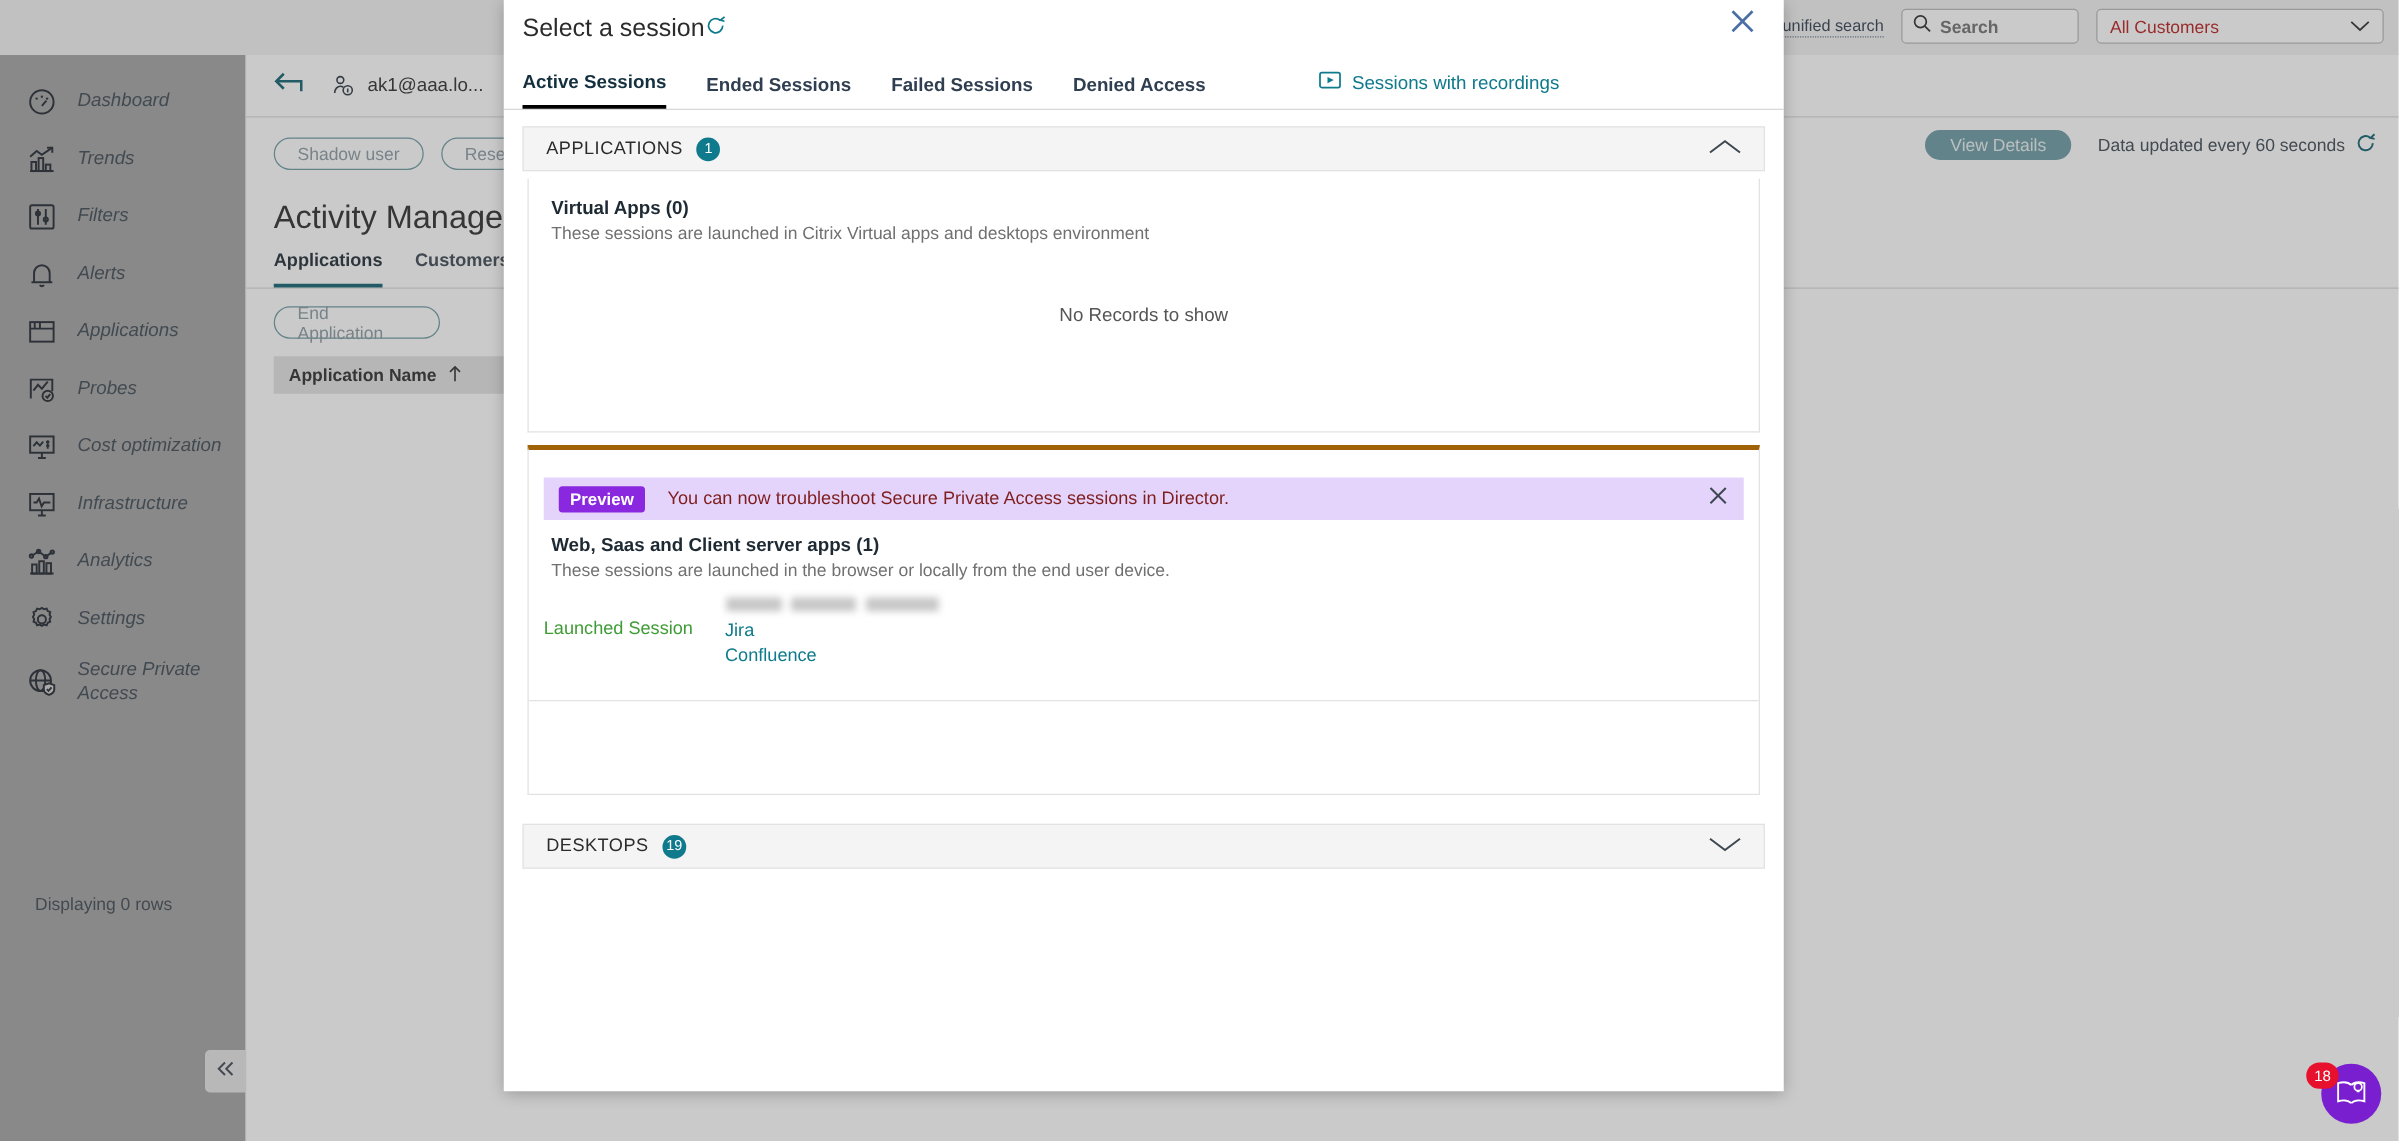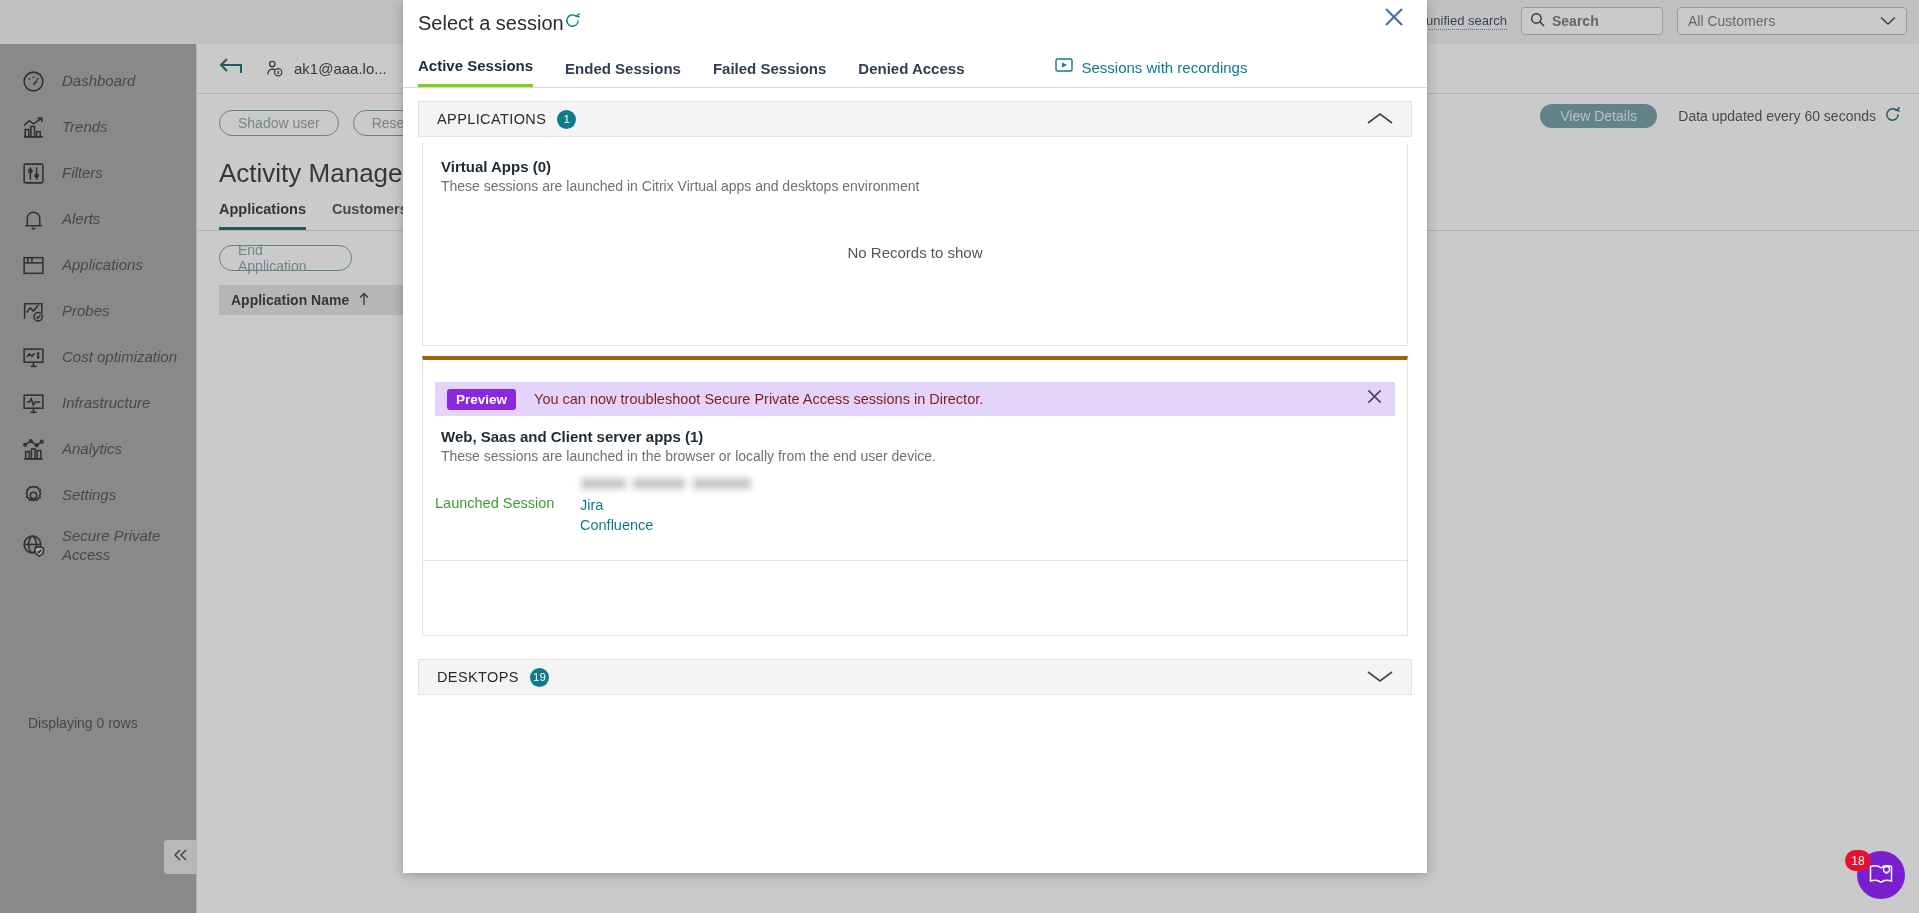--- a/index.html
+++ b/index.html
@@ -24,21 +24,21 @@
 
   .topbar-right { position:absolute; right:12px; top:7px; display:flex; align-items:center; gap:14px; }
   .unified-search { display:flex; align-items:center; gap:7px; }
   .unified-search .label { font-size:13px; color:#2f3e50;
       border-bottom:1px dotted #6b7b8c; padding-bottom:1px; }
   .search-box { width:142px; height:28px; border:1px solid #b9b9b9; border-radius:4px;
       background:#fff; display:flex; align-items:center; padding:0 8px; gap:7px; }
   .search-box .ph { font-size:14px; color:#707070;font-weight:bold; }
   .cust-select { width:230px; height:28px; border:1px solid #b9b9b9; border-radius:4px;
       background:#fff; display:flex; align-items:center; justify-content:space-between;
-      padding:0 10px; font-size:14px; color:#737373; }
+      padding:0 10px; font-size:14px; color:#b91c1c; }
 
   
   .sidebar { position:absolute; left:0; top:44px; width:197px; height:869px; background:#a3a3a3;
              border-right:1px solid #dcdcdc; padding-top:14px;font-style:italic; }
   .nav-item { display:flex; align-items:center; gap:16px; padding:9px 0 9px 20px; min-height:46px; }
   .nav-item .lbl { font-size:15px; color:#3d4852; line-height:1.25; }
   .nav-icon { width:26px; height:26px; flex:0 0 26px; display:flex; align-items:center; justify-content:center; }
   .nav-icon svg { width:25px; height:25px; stroke:#1f262e; fill:none; stroke-width:1.5; }
 
   .collapse-btn { position:absolute; left:164px; top:840px; width:34px; height:34px;
@@ -84,21 +84,21 @@
   .modal { position:absolute; left:403px; top:0; width:1024px; height:873px;
      background:#fff; z-index:50; box-shadow:0 2px 12px rgba(0,0,0,.25); }
   .modal-title-row { display:flex; padding:12px 0 0 15px; height:44px; }
   .modal-title { font-size:20px; color:#2b2b2b; }
   .refresh-ico { color:#0f7a8c; font-size:17px; }
   .modal-close { position:absolute; right:22px; top:6px; color:#4a6fa5; font-size:25px; line-height:1; }
 
   .modal-tabs { display:flex; align-items:flex-end; gap:0; padding:0 0 0 15px; height:44px;
      border-bottom:1px solid #d8d8d8; }
   .mtab { font-size:15px; color:#2f3e50; font-weight:bold; padding:0 26px 10px 0; margin-right:6px; }
-  .mtab.active { color:#14303f; border-bottom:3px solid #84cc16; padding-right:0; margin-right:32px; }
+  .mtab.active { color:#14303f; border-bottom:3px solid #000000; padding-right:0; margin-right:32px; }
   .rec-link { display:flex; align-items:center; gap:9px; margin-left:58px; padding-bottom:10px; }
   .rec-link .t { font-size:15px; color:#0f7a8c; }
 
   .modal-body { padding:13px 15px 0 15px; }
   .acc-head { background:#f4f4f4; border:1px solid #e2e2e2; height:36px; display:flex;
      align-items:center; padding:0 18px; justify-content:space-between; }
   .acc-head .lt { display:flex; align-items:center; gap:11px; }
   .acc-head .t { font-size:14.5px; color:#2b2b2b; letter-spacing:.4px; }
   .count-badge { background:#0f7a8c; color:#fff; border-radius:50%; width:19px; height:19px;
      display:flex; align-items:center; justify-content:center; font-size:11.5px; }

